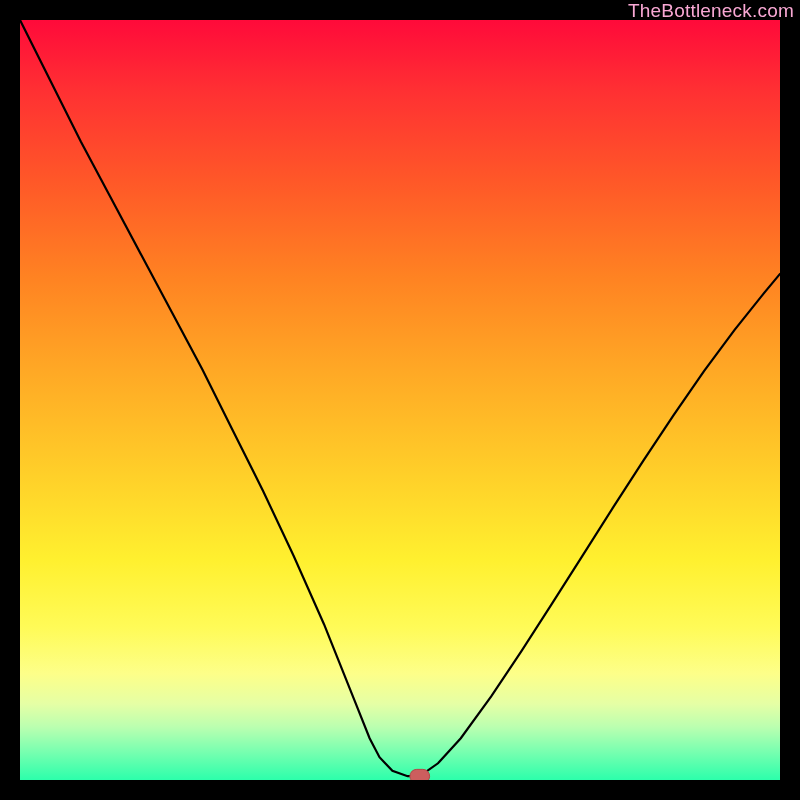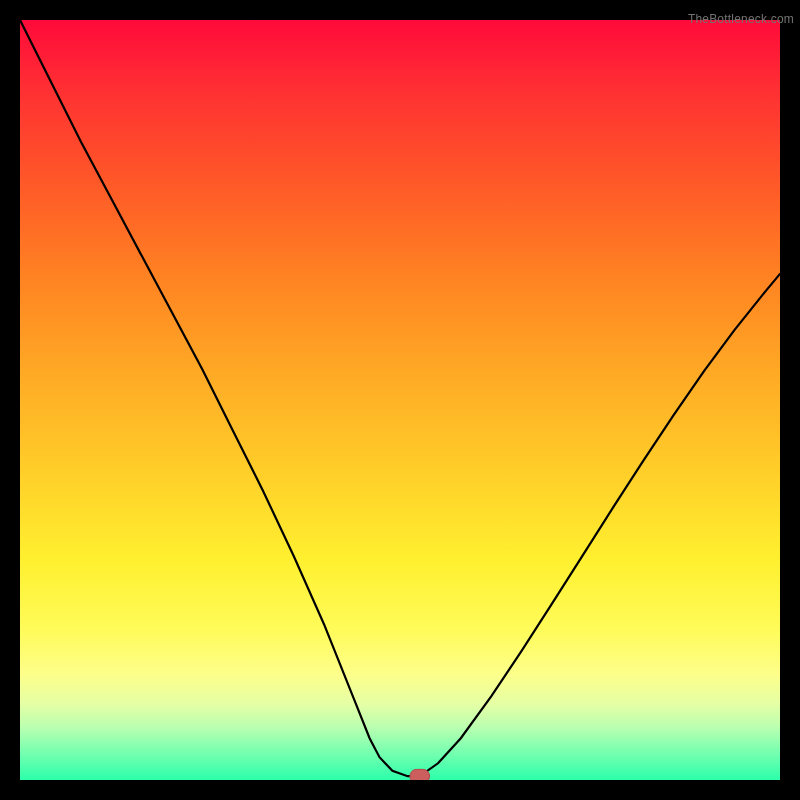--- a/index.html
+++ b/index.html
@@ -53,25 +53,24 @@
     position: absolute;
     left: 0;
     top: 0;
     width: 100%;
     height: 100%;
   }
   .watermark {
     position: absolute;
     top: 0;
     right: 6px;
-    color: #737373;
-    font-size: 12px;
+    color: #f9a8d4;
+    font-size: 19px;
     letter-spacing: 0.2px;
     font-weight: 500;
-    margin-top: 12px;
   }
 </style>
 </head>
 <body>
 
 <div class="frame">
 
   <div class="plot-area">
     <div class="gradient-bg"></div>
 

